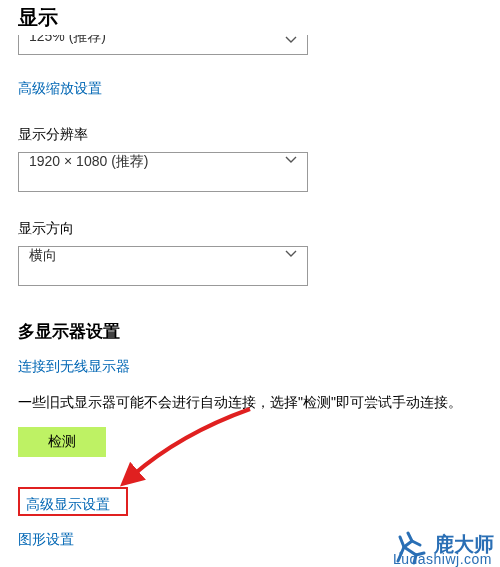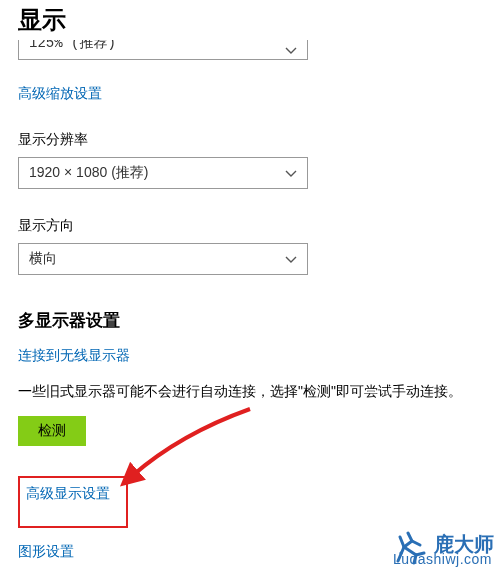--- a/index.html
+++ b/index.html
@@ -1,29 +1,29 @@
 <!DOCTYPE html>
 <html><head>
 <meta charset="utf-8">
 <style>
   html,body{margin:0;padding:0;background:#fff;font-family:"Microsoft YaHei","Segoe UI",Arial,sans-serif;color:#000;}
   .page{width:500px;height:567px;position:relative;box-sizing:border-box;padding:0 18px;}
-  .h1{font-size:24px;font-weight:600;margin:4px 0 4px 0;}
-  .dropdown{border:1px solid #999;height:32px;display:flex;align-items:center;justify-content:space-between;padding:0 10px;box-sizing:border-box;font-size:14px;color:#333;position:relative;background:#fff;cursor:default;}
+  .h1{font-size:20px;font-weight:600;margin:4px 0 4px 0;}
+  .dropdown{border:1px solid #999;height:40px;display:flex;align-items:flex-start;justify-content:space-between;padding:0 10px;box-sizing:border-box;font-size:14px;color:#333;position:relative;background:#fff;cursor:default;}
   .dropdown.small{width:290px;}
   .dropdown .chev{width:12px;height:12px;display:inline-block;}
-  .dropdown.cut{height:20px;align-items:flex-end;overflow:hidden;border-top:none;padding-top:0;font-family:Liberation Mono, monospace;}
+  .dropdown.cut{height:20px;align-items:flex-start;overflow:hidden;border-top:none;padding-top:0;}
   .dropdown.cut .val{position:relative;top:-7px;}
   .dropdown.cut .chev{position:relative;top:-2px;}
   .link{color:#0066b4;font-size:14px;cursor:pointer;display:inline-block;}
   .label{font-size:14px;color:#000;margin-top:28px;margin-bottom:8px;}
   .h2{font-size:17px;font-weight:600;margin-top:34px;margin-bottom:14px;}
   .desc{font-size:14px;color:#000;margin-top:16px;line-height:1.5;}
-  .btn{display:inline-block;background:#84cc16;color:#000;font-size:14px;padding:6px 20px;margin-top:14px;cursor:pointer;border:none;}
-  .redbox{border:2px solid #e02020;display:inline-block;padding:6px 16px 23px 6px;margin-top:30px;}
+  .btn{display:inline-block;background:#bef264;color:#000;font-size:14px;padding:6px 30px;margin-top:14px;cursor:pointer;border:none;}
+  .redbox{border:2px solid #e02020;display:inline-block;padding:6px 16px 0 6px;margin-top:30px;}
   .sp-top{margin-top:24px;}
   .sp-top2{margin-top:14px;}
   .watermark{position:absolute;right:6px;bottom:6px;display:flex;gap:6px;}
   .watermark .txt{color:#2a6fb5;font-size:20px;font-weight:700;}
   .watermark .sub{position:absolute;right:2px;bottom:-2px;font-size:14px;color:#2a6fb5;letter-spacing:0.5px;}
   .arrow{position:absolute;pointer-events:none;}
 </style>
 </head>
 <body>
 

